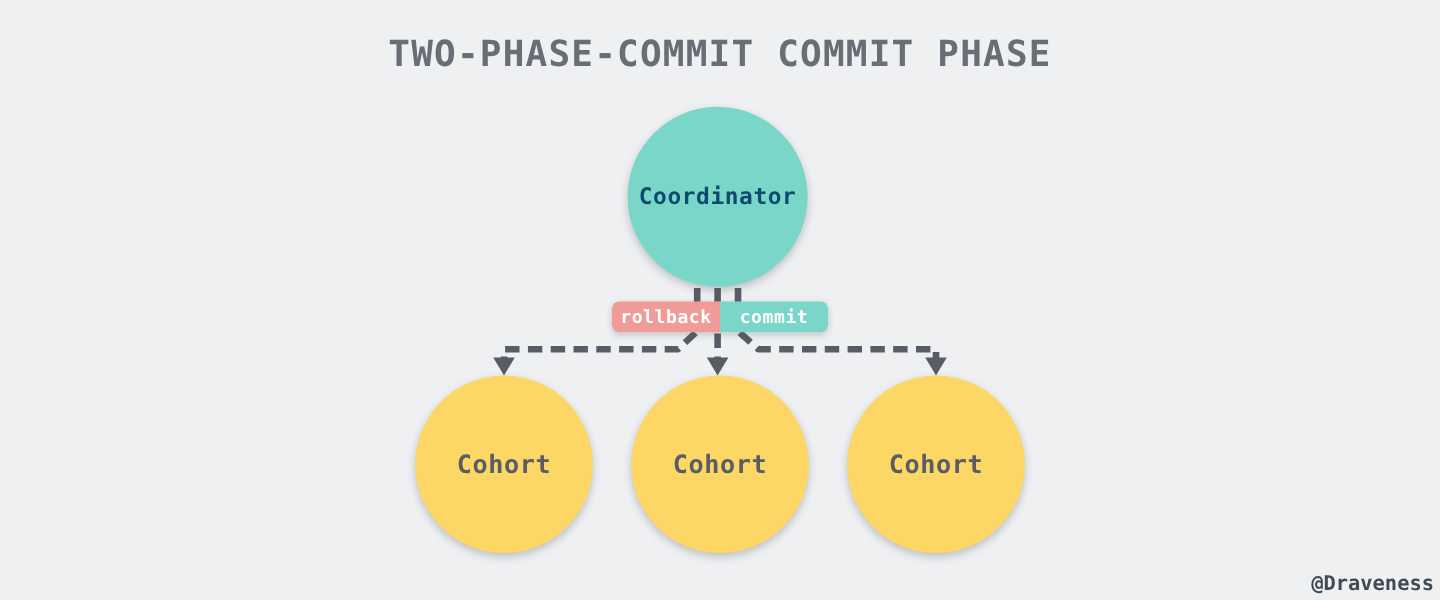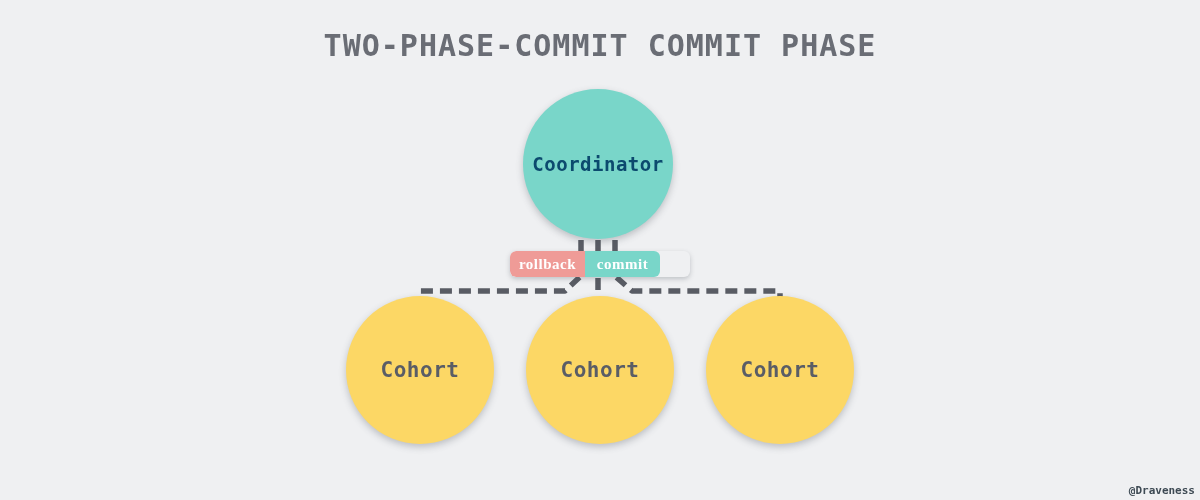--- a/index.html
+++ b/index.html
@@ -54,21 +54,21 @@
     height: 150px;
     background: var(--accent_teal, #79d6c9);
   }
   .coordinator span {
     color: #0c4a6e;
     font-size: 19px;
     font-weight: bold;
     letter-spacing: 0.5px;
   }
   .cohort {
-    top: 296px;
+    top: 313px;
     width: 148px;
     height: 148px;
     background: var(--accent_yellow, #fcd765);
   }
   .cohort span {
     color: var(--node_text_dark, #5a5d66);
     font-size: 21px;
     font-weight: bold;
     letter-spacing: 0.5px;
   }
@@ -80,38 +80,37 @@
     left: 510px;
     top: 251px;
     width: 180px;
     height: 26px;
     display: flex;
     border-radius: 6px;
     overflow: hidden;
     box-shadow: 0 2px 5px rgba(70, 75, 85, 0.28);
   }
   .lbl {
-    width: 75px;
+    width: 90px;
     height: 26px;
     display: flex;
     align-items: center;
     justify-content: center;
     color: #ffffff;
     font-size: 15px;
     font-weight: bold;
     letter-spacing: 0.5px;
-    font-family: Liberation Serif, serif;
   }
   .lbl-rollback { background: var(--accent_pink, #ef9b97); border-radius: 6px 0 0 6px; }
   .lbl-commit   { background: var(--accent_teal, #79d6c9); border-radius: 0 6px 6px 0; }
   .watermark {
     position: absolute;
     right: 5px;
     bottom: 3px;
-    font-size: 11px;
+    font-size: 17px;
     font-weight: bold;
     color: var(--watermark_gray, #3e4a54);
   }
 </style>
 </head>
 <body>
 
 <div class="stage">
 
   <div class="title">TWO-PHASE-COMMIT COMMIT PHASE</div>

